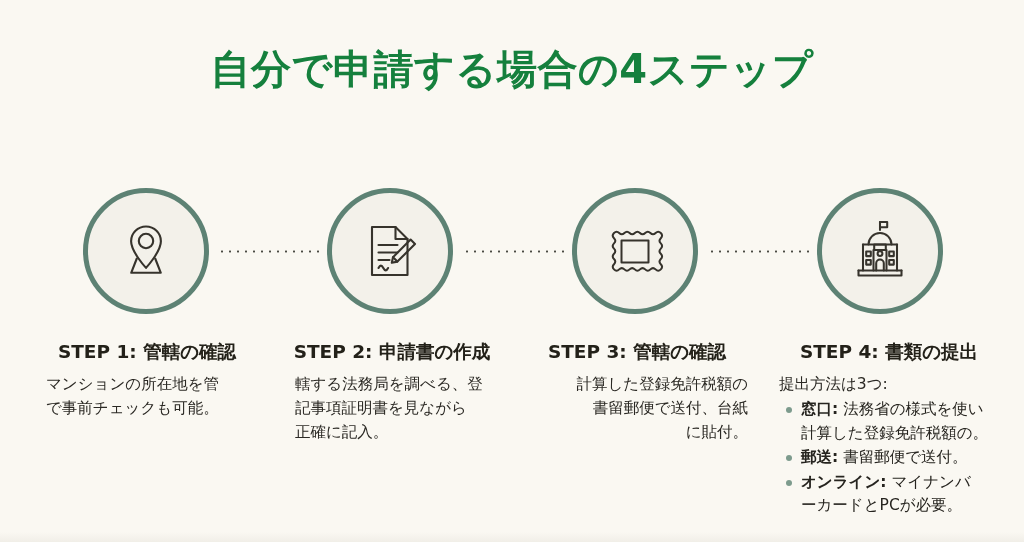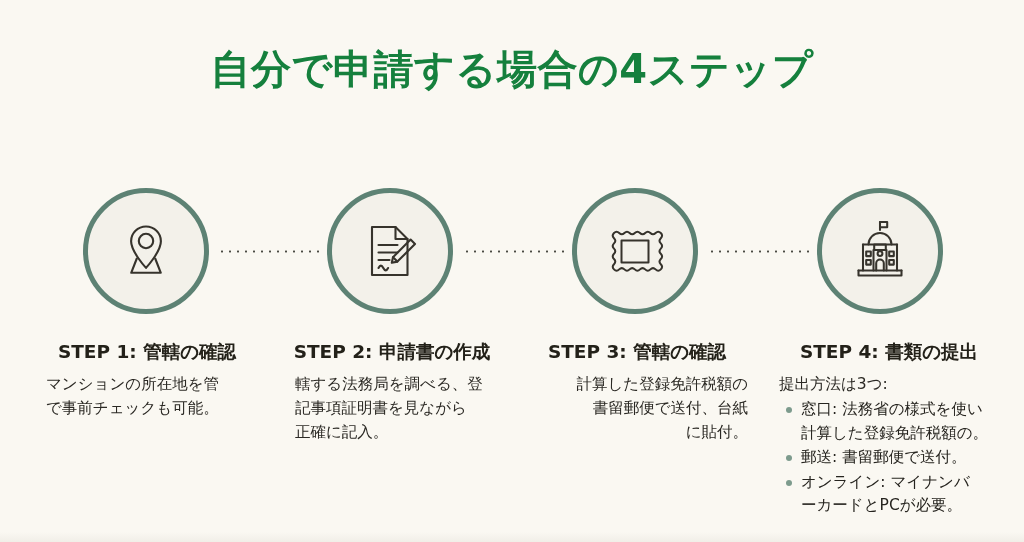--- a/index.html
+++ b/index.html
@@ -140,21 +140,21 @@
   }
   .bullet-list li .dot {
     position: absolute;
     left: 1px;
     top: 9px;
     width: 6px;
     height: 6px;
     border-radius: 50%;
     background: #7d9b8d;
   }
-  .bl-label { font-weight: 400; text-align: right; }
+  .bl-label { font-weight: 700; text-align: right; }
   .bl-text { font-weight: 400; }
   .bullet-list li .wrap { display: block; white-space: nowrap; }
 </style>
 </head>
 <body>
 
 <h1 class="title">自分で申請する場合の4ステップ</h1>
 
 <div class="icon-row">
 

